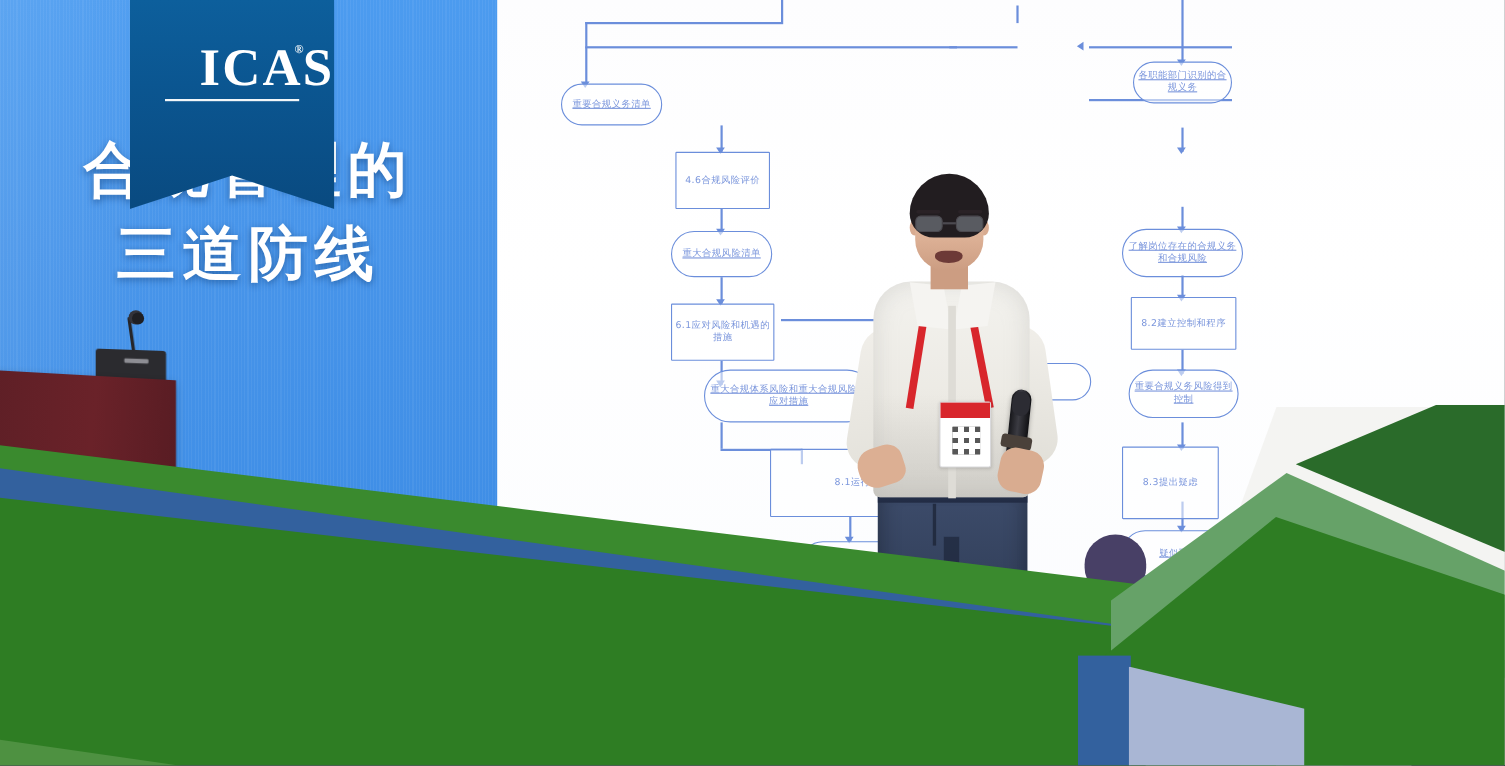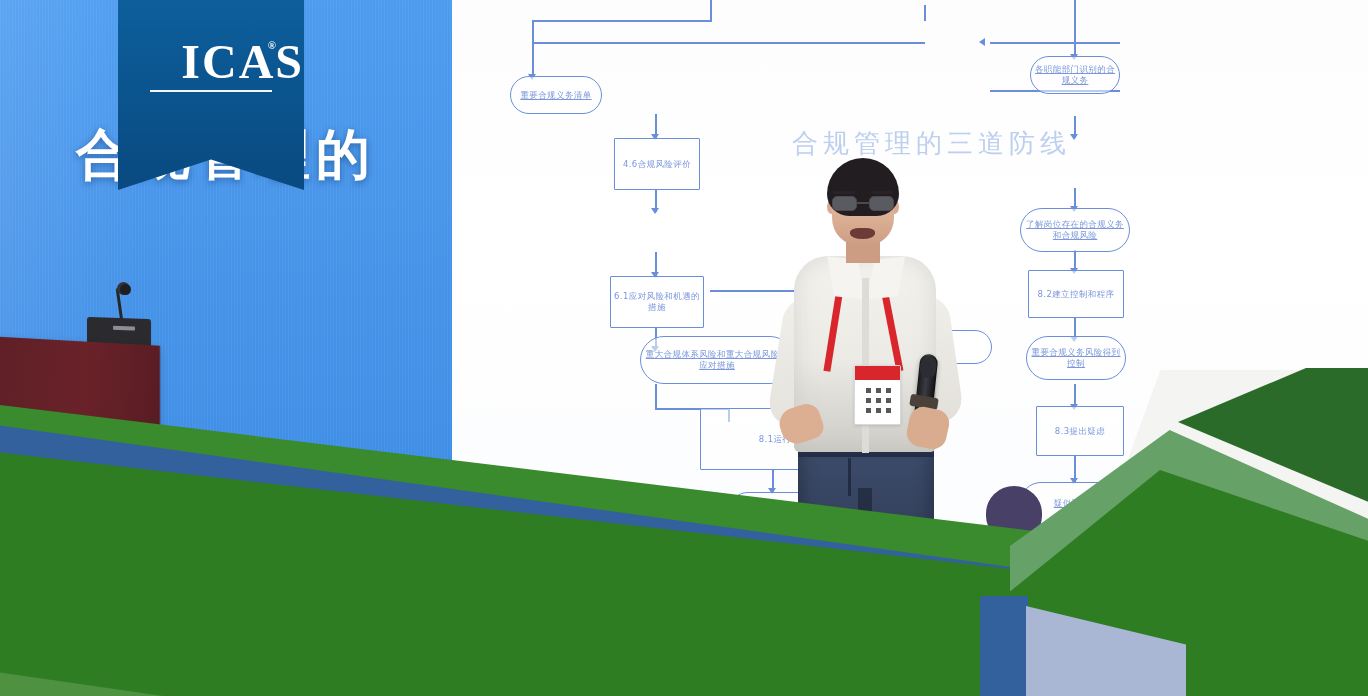--- a/index.html
+++ b/index.html
@@ -325,21 +325,20 @@
   
   .soft{filter:blur(.35px);}
 </style>
 </head>
 <body>
 
 <div id="stage">
 
   <div class="slide soft">
 
-    <div class="slide-watermark">合规管理的三道防线</div>
 
     <div class="conn v" style="left:258px;top:0;height:20px;"></div>
     <div class="conn h" style="left:80px;top:20px;width:180px;"></div>
     <div class="conn v" style="left:80px;top:20px;height:22px;"></div>
     <div class="conn h" style="left:80px;top:42px;width:338px;"></div>
     <div class="conn v" style="left:80px;top:42px;height:34px;"></div>
     <div class="arrow" style="left:76px;top:74px;"></div>
 
     <div class="conn v" style="left:203px;top:114px;height:24px;"></div>
     <div class="arrow" style="left:199px;top:134px;"></div>
@@ -381,41 +380,42 @@
     <div class="conn h" style="left:538px;top:42px;width:130px;"></div>
     <div class="arrow left" style="left:527px;top:38px;"></div>
     <div class="conn h" style="left:538px;top:90px;width:130px;"></div>
     <div class="conn v" style="left:472px;top:5px;height:16px;"></div>
 
 
     <div class="node pill" style="left:58px;top:76px;width:92px;height:38px;">重要合规义务清单</div>
 
     <div class="node rect" style="left:162px;top:138px;width:86px;height:52px;">4.6合规风险评价</div>
 
+    <div class="node pill" style="left:158px;top:210px;width:92px;height:42px;">重大合规风险清单</div>
 
     <div class="node rect" style="left:158px;top:276px;width:94px;height:52px;">6.1应对风险和机遇的措施</div>
 
     <div class="node pill" style="left:188px;top:336px;width:154px;height:48px;">重大合规体系风险和重大合规风险的应对措施</div>
 
     <div class="node rect" style="left:248px;top:408px;width:150px;height:62px;">8.1运行</div>
 
     <div class="node pill" style="left:276px;top:492px;width:128px;height:40px;">重要合规义务风险得到控制</div>
 
     <div class="node rect" style="left:318px;top:552px;width:104px;height:48px;">9.1监视测量分析和评价</div>
 
     <div class="node pill" style="left:578px;top:56px;width:90px;height:38px;">各职能部门识别的合规义务</div>
 
 
     <div class="node pill" style="left:568px;top:208px;width:110px;height:44px;">了解岗位存在的合规义务和合规风险</div>
 
     <div class="node rect" style="left:576px;top:270px;width:96px;height:48px;">8.2建立控制和程序</div>
 
     <div class="node pill" style="left:574px;top:336px;width:100px;height:44px;">重要合规义务风险得到控制</div>
 
-    <div class="node rect" style="left:584px;top:406px;width:88px;height:50px;">8.3提出疑虑</div>
+    <div class="node rect" style="left:568px;top:406px;width:88px;height:66px;">8.3提出疑虑</div>
 
     <div class="node pill" style="left:568px;top:482px;width:112px;height:42px;">疑似不合规</div>
 
     <div class="node pill" style="left:480px;top:330px;width:60px;height:34px;"></div>
   </div>
 
   <div class="shoulder s1 soft"></div>
   <div class="head h1 soft"></div>
   <div class="head h2 soft"></div>
   <div class="head h3 soft"></div>
@@ -463,20 +463,21 @@
       <div class="sw"></div>
     </div>
     <div class="p-watch"></div>
     <div class="p-hand-l"></div>
     <div class="p-hand-r"></div>
   </div>
 
   <div class="led-wall soft"></div>
   <div class="wall-title">
     <span>合规管理的</span>
+    <span class="l2">三道防线</span>
   </div>
 
   <div class="mic-stem soft"></div>
   <div class="mic-head soft"></div>
   <div class="lectern-top soft">
     <div class="led"></div>
   </div>
   <div class="lectern-body soft"></div>
 
   <div class="sheet"></div>

